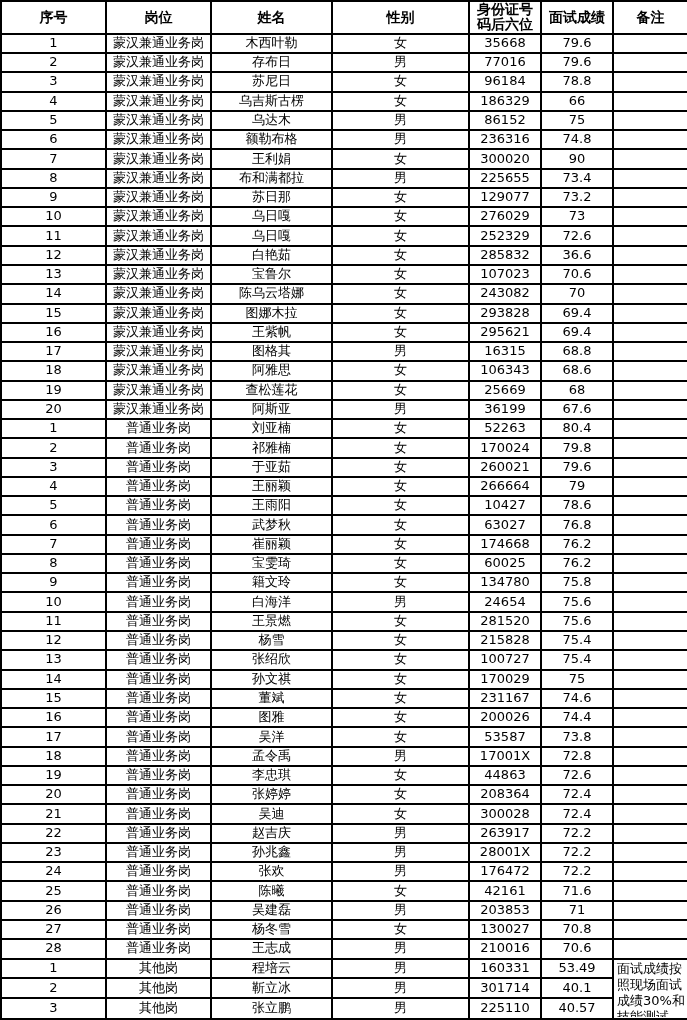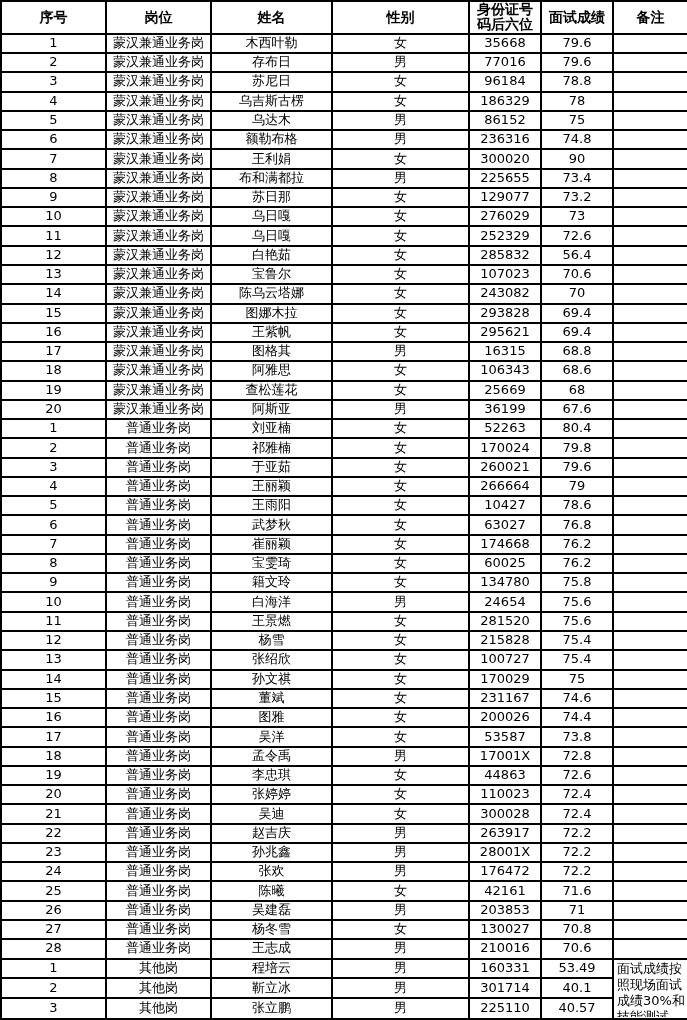--- a/index.html
+++ b/index.html
@@ -106,21 +106,21 @@
         <td>96184</td>
         <td>78.8</td>
         <td></td>
       </tr>
       <tr>
         <td>4</td>
         <td>蒙汉兼通业务岗</td>
         <td>乌吉斯古楞</td>
         <td>女</td>
         <td>186329</td>
-        <td>78</td>
+        <td>66</td>
         <td></td>
       </tr>
       <tr>
         <td>5</td>
         <td>蒙汉兼通业务岗</td>
         <td>乌达木</td>
         <td>男</td>
         <td>86152</td>
         <td>75</td>
         <td></td>
@@ -178,21 +178,21 @@
         <td>252329</td>
         <td>72.6</td>
         <td></td>
       </tr>
       <tr>
         <td>12</td>
         <td>蒙汉兼通业务岗</td>
         <td>白艳茹</td>
         <td>女</td>
         <td>285832</td>
-        <td>56.4</td>
+        <td>36.6</td>
         <td></td>
       </tr>
       <tr>
         <td>13</td>
         <td>蒙汉兼通业务岗</td>
         <td>宝鲁尔</td>
         <td>女</td>
         <td>107023</td>
         <td>70.6</td>
         <td></td>
@@ -429,21 +429,21 @@
         <td>女</td>
         <td>44863</td>
         <td>72.6</td>
         <td></td>
       </tr>
       <tr>
         <td>20</td>
         <td>普通业务岗</td>
         <td>张婷婷</td>
         <td>女</td>
-        <td>110023</td>
+        <td>208364</td>
         <td>72.4</td>
         <td></td>
       </tr>
       <tr>
         <td>21</td>
         <td>普通业务岗</td>
         <td>吴迪</td>
         <td>女</td>
         <td>300028</td>
         <td>72.4</td>

